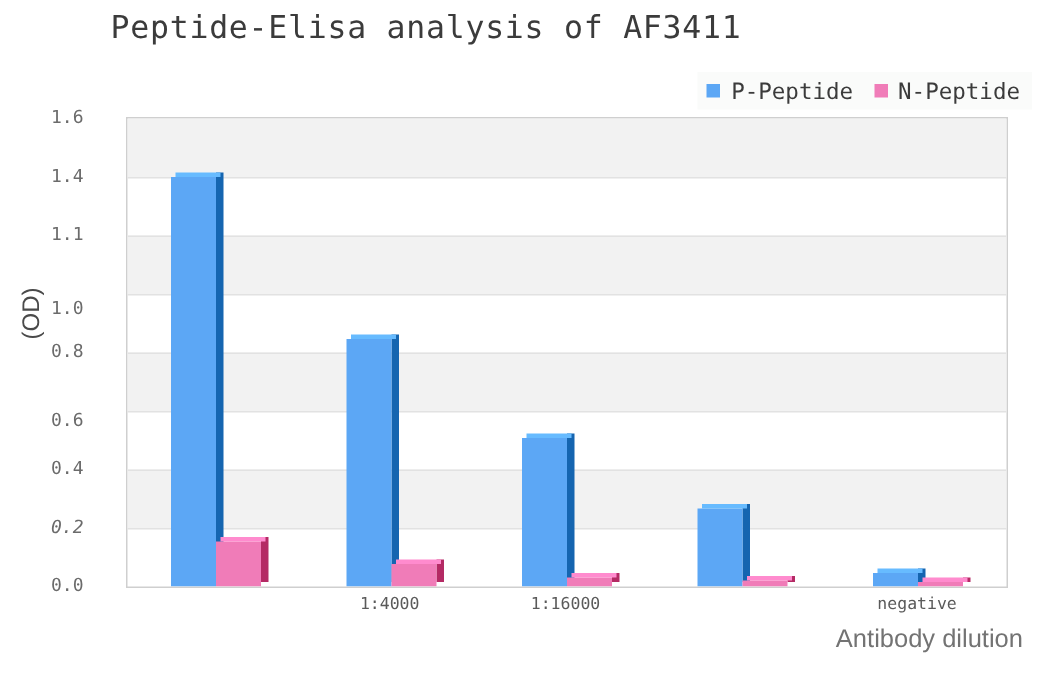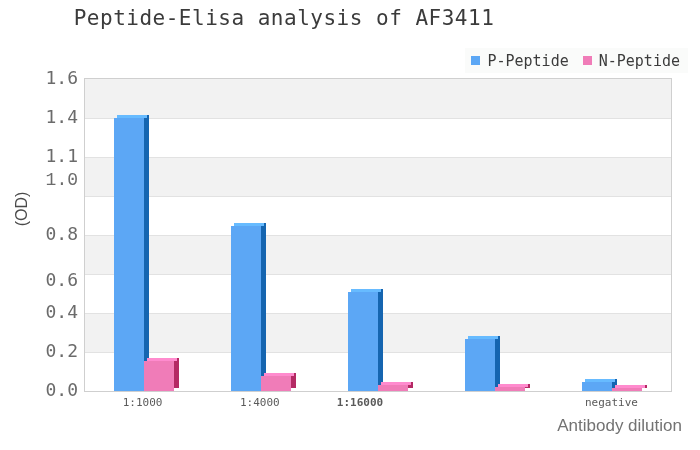--- a/index.html
+++ b/index.html
@@ -118,23 +118,23 @@
     top: -3px;
     width: 100%;
     height: 3px;
   }
 
   
   .ytick {
     position: absolute;
     right: 0;
     width: 44px;
-    text-align: right;
-    font-family: "DejaVu Sans Mono", monospace;
-    font-size: 18px;
+    text-align: left;
+    font-family: "DejaVu Sans Mono", monospace;
+    font-size: 12px;
     color: #6b6b6b;
     line-height: 12px;
   }
   #ytick-holder {
     position: absolute;
     left: 30px;
     top: 78px;
     width: 48px;
     height: 314px;
   }
@@ -256,29 +256,28 @@
       <div class="bar" style="left: 527.4px; width: 30px; height: 3.51px;">
         <div class="bar-side" style="background: rgb(180, 42, 100);"></div>
         <div class="bar-face" style="background: rgb(240, 124, 184);"></div>
         <div class="bar-top" style="background: rgb(240, 124, 184); filter: brightness(1.12);"></div>
       </div>
     </div>
 </div>
 
 <div id="ytick-holder">
     <div class="ytick" style="top: 306px;">0.0</div>
-    <div class="ytick" style="top: 267px;">0.2</div>
+    <div class="ytick" style="top: 267px; font-style: italic;">0.2</div>
     <div class="ytick" style="top: 228px;">0.4</div>
     <div class="ytick" style="top: 196px;">0.6</div>
     <div class="ytick" style="top: 150px;">0.8</div>
-    <div class="ytick" style="top: 96px; font-family: Liberation Mono, monospace;">1.0</div>
+    <div class="ytick" style="top: 121px;">1.0</div>
     <div class="ytick" style="top: 72px;">1.1</div>
     <div class="ytick" style="top: 33px;">1.4</div>
     <div class="ytick" style="top: -6px;">1.6</div>
   </div>
 <div id="y-axis-title">(OD)</div>
 <div id="xtick-holder">
-    <div class="xtick" style="left: 8.6px; width: 100px;">1:1000</div>
     <div class="xtick" style="left: 125.8px; width: 100px;">1:4000</div>
-    <div class="xtick" style="left: 226px; width: 100px; font-weight: bold;">1:16000</div>
+    <div class="xtick" style="left: 243px; width: 100px;">1:16000</div>
     <div class="xtick" style="left: 477.4px; width: 100px;">negative</div>
   </div>
 <div id="x-axis-title">Antibody dilution</div>
 
 </body></html>

